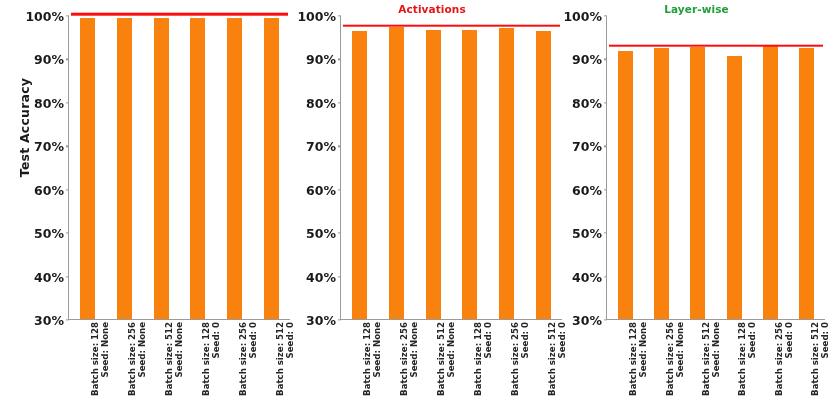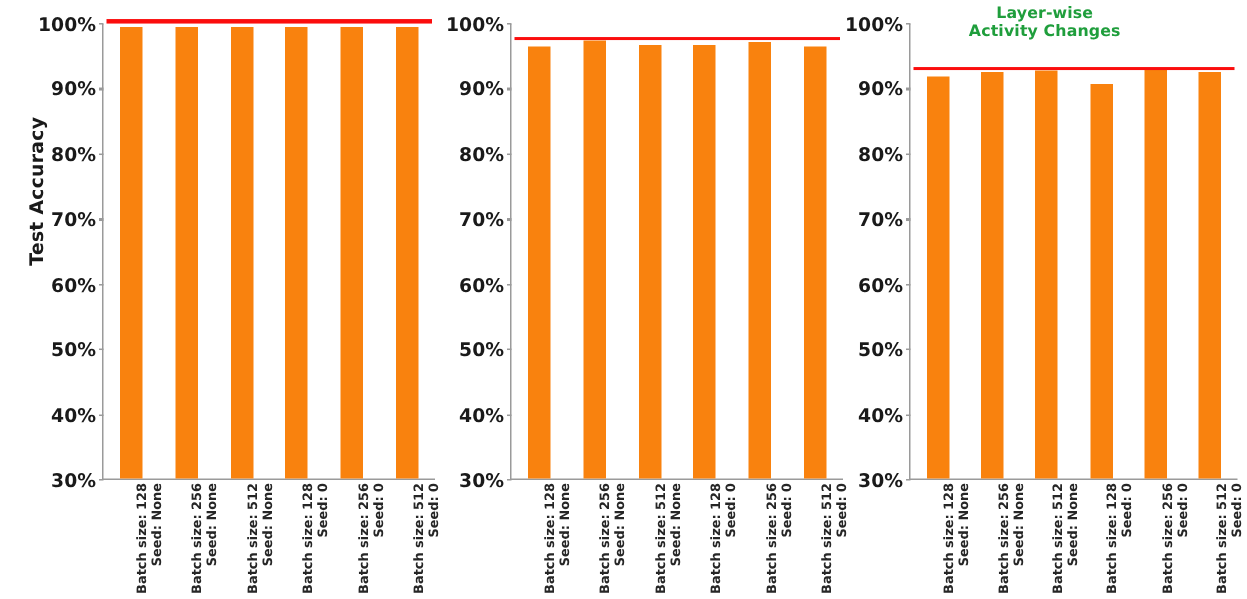--- a/index.html
+++ b/index.html
@@ -123,20 +123,23 @@
         <div class="xlab" style="left: 71.4167px; top: 74px;"><span>Batch size: 128</span><span class="r2">Seed: None</span></div>
         <div class="xlab" style="left: 108.25px; top: 74px;"><span>Batch size: 256</span><span class="r2">Seed: None</span></div>
         <div class="xlab" style="left: 145.083px; top: 74px;"><span>Batch size: 512</span><span class="r2">Seed: None</span></div>
         <div class="xlab" style="left: 181.917px; top: 74px;"><span>Batch size: 128</span><span class="r2">Seed: 0</span></div>
         <div class="xlab" style="left: 218.75px; top: 74px;"><span>Batch size: 256</span><span class="r2">Seed: 0</span></div>
         <div class="xlab" style="left: 255.583px; top: 74px;"><span>Batch size: 512</span><span class="r2">Seed: 0</span></div>
       </div>
   </div>
 
   <div class="panel panel2">
+    <div class="title" style="color: rgb(232, 20, 20);">
+      <span>Activations</span>
+    </div>
     <div class="plot">
       <div class="bars">
           <div class="bar" style="height: 288.366px; left: 10.9167px; background: rgb(249, 130, 14);"></div>
           <div class="bar" style="height: 291.84px; left: 47.75px; background: rgb(249, 130, 14);"></div>
           <div class="bar" style="height: 288.8px; left: 84.5833px; background: rgb(249, 130, 14);"></div>
           <div class="bar" style="height: 288.8px; left: 121.417px; background: rgb(249, 130, 14);"></div>
           <div class="bar" style="height: 291.406px; left: 158.25px; background: rgb(249, 130, 14);"></div>
           <div class="bar" style="height: 287.931px; left: 195.083px; background: rgb(249, 130, 14);"></div>
           <div class="refline" style="bottom: 290.537px; background: rgb(251, 13, 13);"></div>
         </div>
@@ -163,21 +166,20 @@
         <div class="xlab" style="left: 141.083px; top: 74px;"><span>Batch size: 512</span><span class="r2">Seed: None</span></div>
         <div class="xlab" style="left: 177.917px; top: 74px;"><span>Batch size: 128</span><span class="r2">Seed: 0</span></div>
         <div class="xlab" style="left: 214.75px; top: 74px;"><span>Batch size: 256</span><span class="r2">Seed: 0</span></div>
         <div class="xlab" style="left: 251.583px; top: 74px;"><span>Batch size: 512</span><span class="r2">Seed: 0</span></div>
       </div>
   </div>
 
   <div class="panel panel3">
     <div class="title" style="color: rgb(31, 158, 60);">
       <span>Layer-wise</span>
-      <span class="l2">Activity Changes</span>
     </div>
     <div class="plot">
       <div class="bars">
           <div class="bar" style="height: 267.954px; left: 10.6667px; background: rgb(249, 130, 14);"></div>
           <div class="bar" style="height: 270.56px; left: 47px; background: rgb(249, 130, 14);"></div>
           <div class="bar" style="height: 271.863px; left: 83.3333px; background: rgb(249, 130, 14);"></div>
           <div class="bar" style="height: 262.743px; left: 119.667px; background: rgb(249, 130, 14);"></div>
           <div class="bar" style="height: 272.731px; left: 156px; background: rgb(249, 130, 14);"></div>
           <div class="bar" style="height: 270.994px; left: 192.333px; background: rgb(249, 130, 14);"></div>
           <div class="refline" style="bottom: 270.56px; background: rgb(251, 13, 13);"></div>

